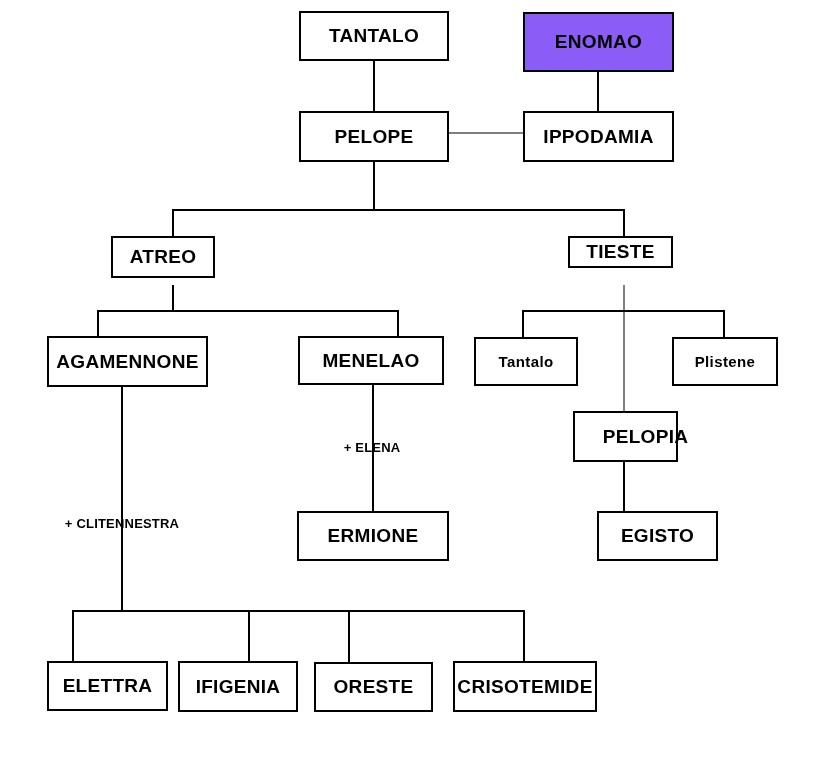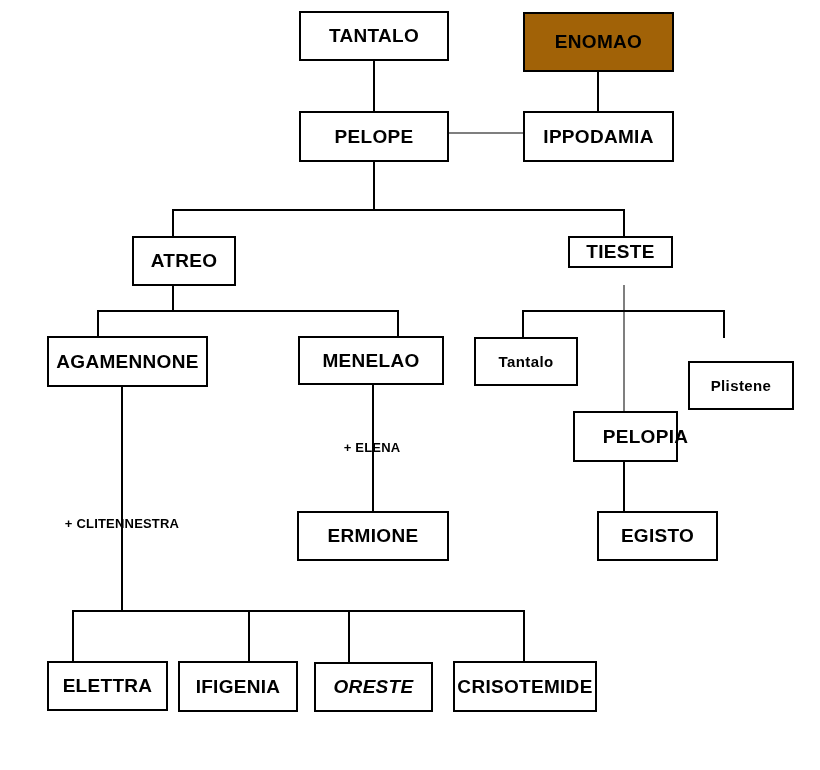--- a/index.html
+++ b/index.html
@@ -71,63 +71,63 @@
     <div class="line" style="background: rgb(0, 0, 0); left: 623px; top: 461px; width: 2px; height: 51px;"></div>
     <div class="line" style="background: rgb(0, 0, 0); left: 121px; top: 386px; width: 2px; height: 226px;"></div>
     <div class="line" style="background: rgb(0, 0, 0); left: 72px; top: 610px; width: 453px; height: 2px;"></div>
     <div class="line" style="background: rgb(0, 0, 0); left: 72px; top: 610px; width: 2px; height: 52px;"></div>
     <div class="line" style="background: rgb(0, 0, 0); left: 248px; top: 610px; width: 2px; height: 52px;"></div>
     <div class="line" style="background: rgb(0, 0, 0); left: 348px; top: 610px; width: 2px; height: 53px;"></div>
     <div class="line" style="background: rgb(0, 0, 0); left: 523px; top: 610px; width: 2px; height: 52px;"></div>
     <div class="node large" style="left: 299px; top: 11px; width: 150px; height: 50px; border-color: rgb(0, 0, 0); background: rgb(255, 255, 255);">
       <span>TANTALO</span>
     </div>
-    <div class="node large" style="left: 523px; top: 12px; width: 151px; height: 60px; border-color: rgb(0, 0, 0); background: #a16207;">
+    <div class="node large" style="left: 523px; top: 12px; width: 151px; height: 60px; border-color: rgb(0, 0, 0); background: #8b5cf6;">
       <span>ENOMAO</span>
     </div>
     <div class="node large" style="left: 299px; top: 111px; width: 150px; height: 51px; border-color: rgb(0, 0, 0); background: rgb(255, 255, 255);">
       <span>PELOPE</span>
     </div>
     <div class="node large" style="left: 523px; top: 111px; width: 151px; height: 51px; border-color: rgb(0, 0, 0); background: rgb(255, 255, 255);">
       <span>IPPODAMIA</span>
     </div>
-    <div class="node large" style="left: 132px; top: 236px; width: 104px; height: 50px; border-color: rgb(0, 0, 0); background: rgb(255, 255, 255);">
+    <div class="node large" style="left: 111px; top: 236px; width: 104px; height: 42px; border-color: rgb(0, 0, 0); background: rgb(255, 255, 255);">
       <span>ATREO</span>
     </div>
     <div class="node large" style="left: 568px; top: 236px; width: 105px; height: 32px; border-color: rgb(0, 0, 0); background: rgb(255, 255, 255);">
       <span>TIESTE</span>
     </div>
     <div class="node large" style="left: 47px; top: 336px; width: 161px; height: 51px; border-color: rgb(0, 0, 0); background: rgb(255, 255, 255);">
       <span>AGAMENNONE</span>
     </div>
     <div class="node large" style="left: 298px; top: 336px; width: 146px; height: 49px; border-color: rgb(0, 0, 0); background: rgb(255, 255, 255);">
       <span>MENELAO</span>
     </div>
     <div class="node small" style="left: 474px; top: 337px; width: 104px; height: 49px; border-color: rgb(0, 0, 0); background: rgb(255, 255, 255);">
       <span>Tantalo</span>
     </div>
-    <div class="node small" style="left: 688px; top: 337px; width: 106px; height: 49px; border-color: rgb(0, 0, 0); background: rgb(255, 255, 255); margin-top: 24px;">
+    <div class="node small" style="left: 672px; top: 337px; width: 106px; height: 49px; border-color: rgb(0, 0, 0); background: rgb(255, 255, 255);">
       <span>Plistene</span>
     </div>
     <div class="node large" style="left: 573px; top: 411px; width: 105px; height: 51px; border-color: rgb(0, 0, 0); background: rgb(255, 255, 255); padding-left: 40px;">
       <span>PELOPIA</span>
     </div>
     <div class="node large" style="left: 297px; top: 511px; width: 152px; height: 50px; border-color: rgb(0, 0, 0); background: rgb(255, 255, 255);">
       <span>ERMIONE</span>
     </div>
     <div class="node large" style="left: 563px; top: 511px; width: 121px; height: 50px; border-color: rgb(0, 0, 0); background: rgb(255, 255, 255); margin-left: 34px;">
       <span>EGISTO</span>
     </div>
     <div class="node large" style="left: 47px; top: 661px; width: 121px; height: 50px; border-color: rgb(0, 0, 0); background: rgb(255, 255, 255);">
       <span>ELETTRA</span>
     </div>
     <div class="node large" style="left: 178px; top: 661px; width: 120px; height: 51px; border-color: rgb(0, 0, 0); background: rgb(255, 255, 255);">
       <span>IFIGENIA</span>
     </div>
-    <div class="node large" style="left: 314px; top: 662px; width: 119px; height: 50px; border-color: rgb(0, 0, 0); background: rgb(255, 255, 255); font-style: italic;">
+    <div class="node large" style="left: 314px; top: 662px; width: 119px; height: 50px; border-color: rgb(0, 0, 0); background: rgb(255, 255, 255);">
       <span>ORESTE</span>
     </div>
     <div class="node large" style="left: 453px; top: 661px; width: 144px; height: 51px; border-color: rgb(0, 0, 0); background: rgb(255, 255, 255);">
       <span>CRISOTEMIDE</span>
     </div>
     <div class="spouse-label" style="left: 372px; top: 440px;">+ ELENA</div>
     <div class="spouse-label" style="left: 122px; top: 516px;">+ CLITENNESTRA</div>
   </div>
 
 </body></html>

